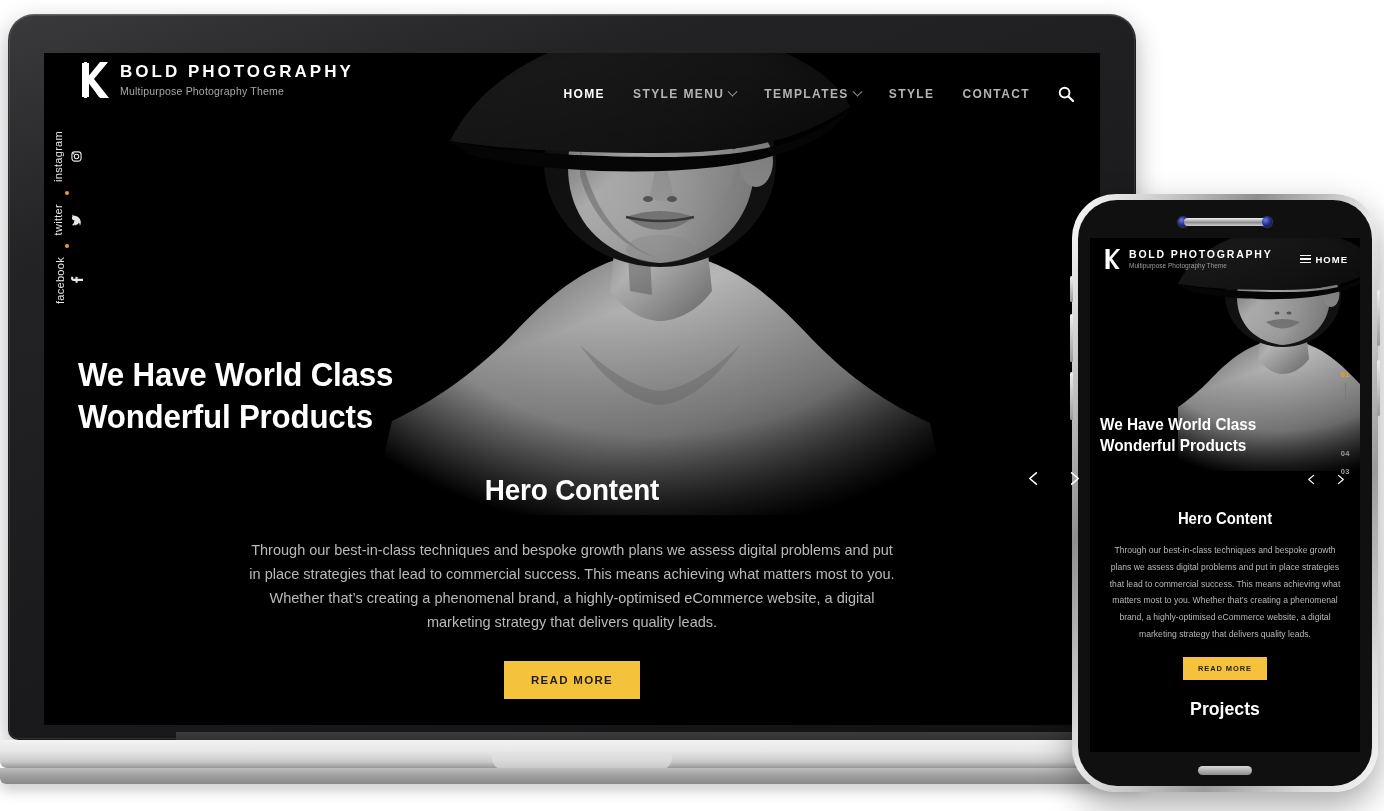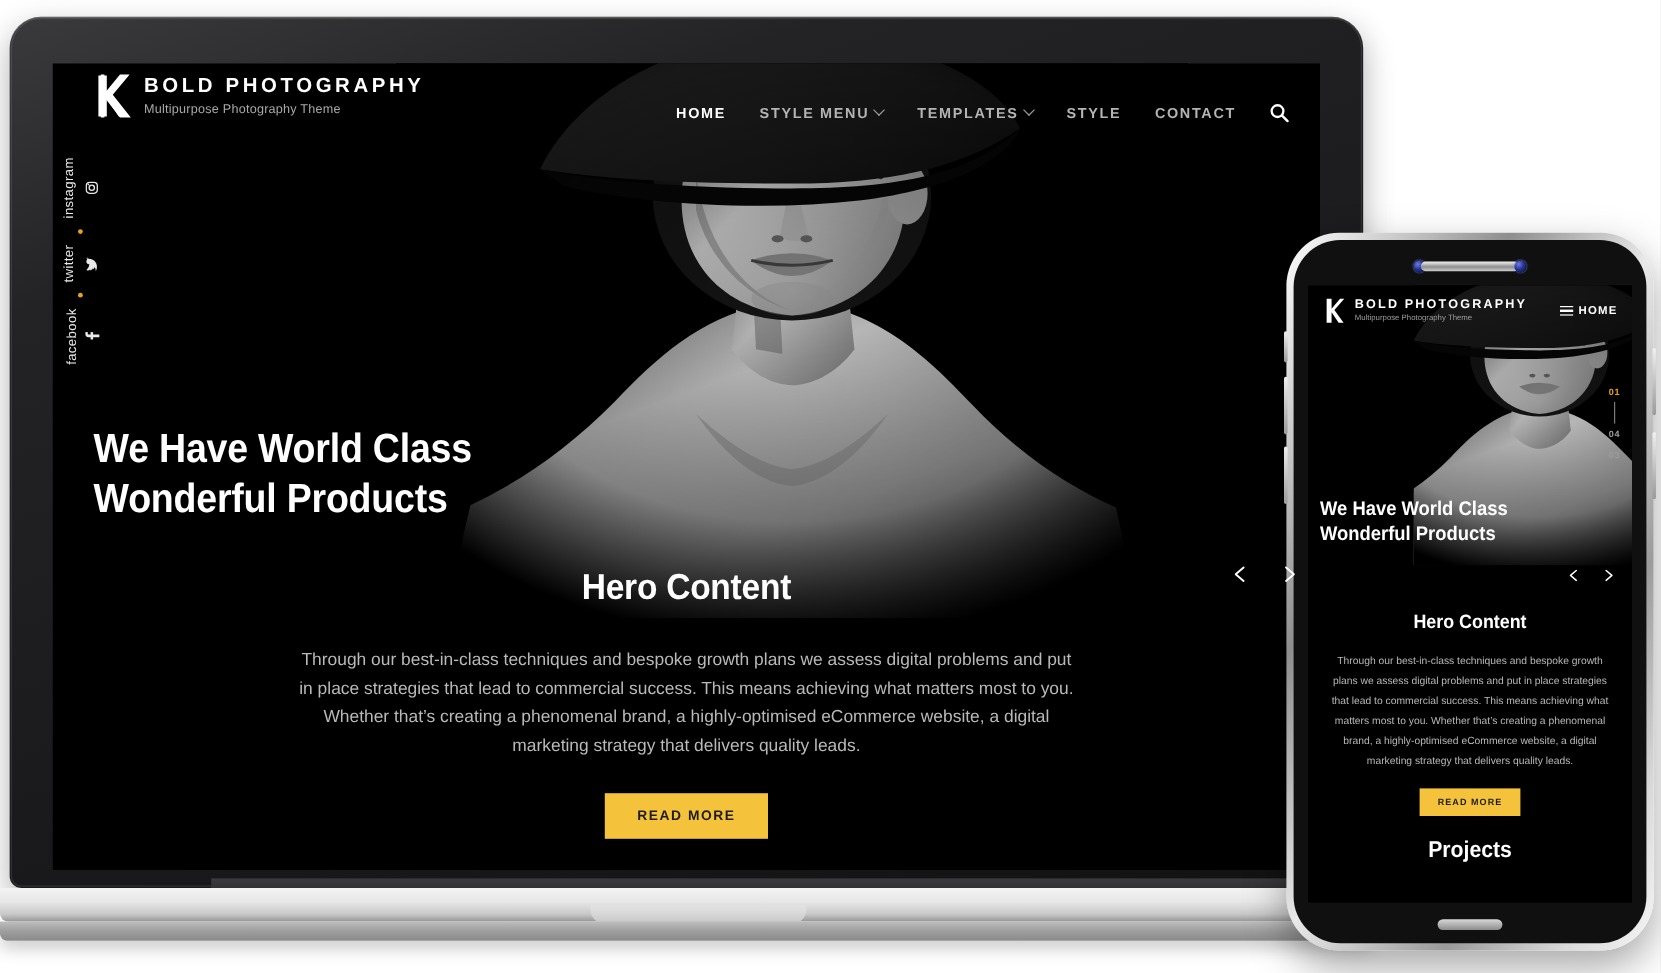--- a/index.html
+++ b/index.html
@@ -165,21 +165,21 @@
   .p-nav{ position:absolute; left:0; right:0; top:0; height:42px; display:flex; align-items:center; z-index:6; }
   .p-brand{ display:flex; align-items:center; margin-left:12px; }
   .p-mark{ width:20px; height:24px; margin-right:7px; }
   .p-bt1{ font-size:10.5px; font-weight:bold; letter-spacing:1.8px; line-height:1.1; }
   .p-bt2{ font-size:6.5px; color:#9d9d9d; margin-top:2px; }
   .p-menu{ margin-left:auto; margin-right:12px; display:flex; align-items:center; gap:5px;
            font-size:9.5px; font-weight:bold; letter-spacing:1px; cursor:pointer; }
   .p-burger{ display:inline-flex; flex-direction:column; gap:2px; }
   .p-burger i{ display:block; width:11px; height:1.4px; background:#fff; }
   .p-dots{ position:absolute; right:10px; top:84px; z-index:6; text-align:center; }
-  .p-dot{ font-size:7.5px; font-weight:bold; color:#9c9c9c; letter-spacing:.5px; cursor:pointer; }
+  .p-dot{ font-size:7.5px; font-weight:bold; color:#9c9c9c; letter-spacing:.5px; cursor:pointer;margin-top:48px; }
   .p-dot.on{ color:#E8A317; }
   .p-line{ width:1px; height:18px; background:#7a7a7a; margin:4px auto; }
   .p-head{
     position:absolute; left:10px; top:176px; width:230px; z-index:5;
     font-size:16.5px; font-weight:bold; line-height:1.3;
     font-family:"Liberation Sans Narrow","Liberation Sans",sans-serif;
     transform:scaleX(.93); transform-origin:left center;
   }
   .p-arrows{ position:absolute; right:14px; top:236px; display:flex; gap:18px; z-index:6; }
   .p-chev{ width:11px; height:11px; cursor:pointer; }

